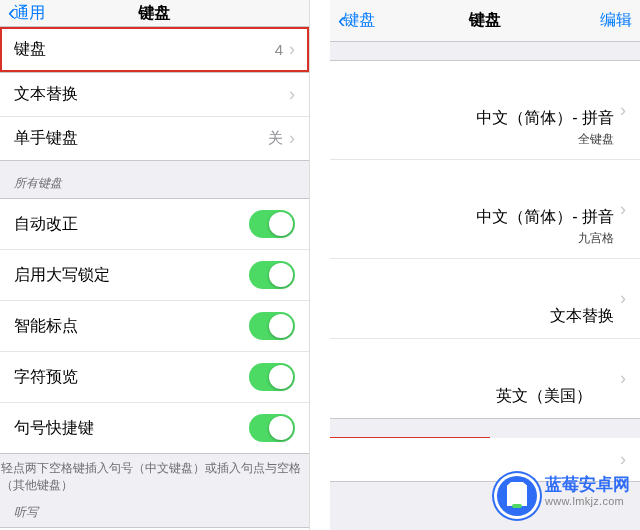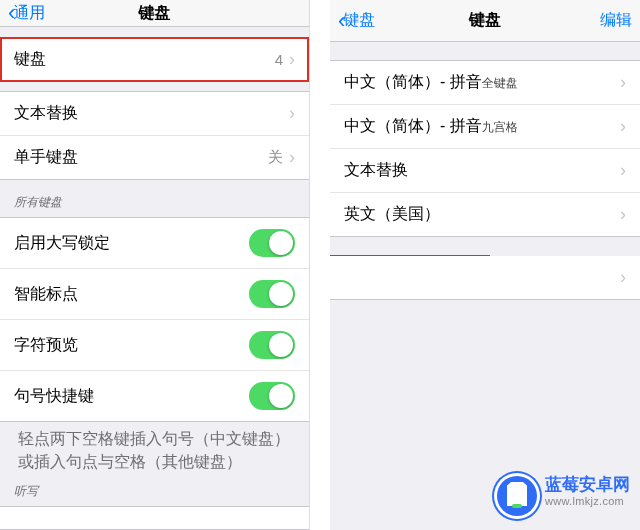--- a/index.html
+++ b/index.html
@@ -90,22 +90,22 @@
     }
     .highlighted { outline: 2px solid #d93025; outline-offset: -2px; }
     .header-label {
       color: #6d6d72;
       font-size: 12px;
       padding: 14px 14px 6px;
       font-style: italic;
     }
     .footer-label {
       color: #6d6d72;
-      font-size: 16px;
-      padding: 6px 18px;
+      font-size: 12px;
+      padding: 6px 1px;
       line-height: 1.4;
     }
     .toggle {
       width: 46px;
       height: 28px;
       border-radius: 14px;
       background: #4cd964;
       position: relative;
       flex-shrink: 0;
     }
@@ -114,22 +114,24 @@
       right: 2px;
       top: 2px;
       width: 24px;
       height: 24px;
       border-radius: 50%;
       background: #fff;
       box-shadow: 0 1px 3px rgba(0,0,0,.3);
     }
     .kb-item {
       display: flex;
-      align-items: center;
+      flex-direction: column;
+      align-items: flex-end;
       flex: 1;
+      margin-top: 36px;
     }
     .kb-sub {
       font-size: 12px;
       color: #404040;
       margin-top: 2px;
     }
     .watermark {
       position: absolute;
       right: 10px;
       bottom: 14px;
@@ -212,20 +214,26 @@
           <span>关</span>
           <span class="chevron">›</span>
         </span>
       </div>
     </div>
 
     <div class="header-label">所有键盘</div>
 
     <div class="group">
       <div class="row">
+        <span>自动改正</span>
+        <div class="toggle">
+            <div class="knob"></div>
+          </div>
+      </div>
+      <div class="row">
         <span>启用大写锁定</span>
         <div class="toggle">
             <div class="knob"></div>
           </div>
       </div>
       <div class="row">
         <span>智能标点</span>
         <div class="toggle">
             <div class="knob"></div>
           </div>

